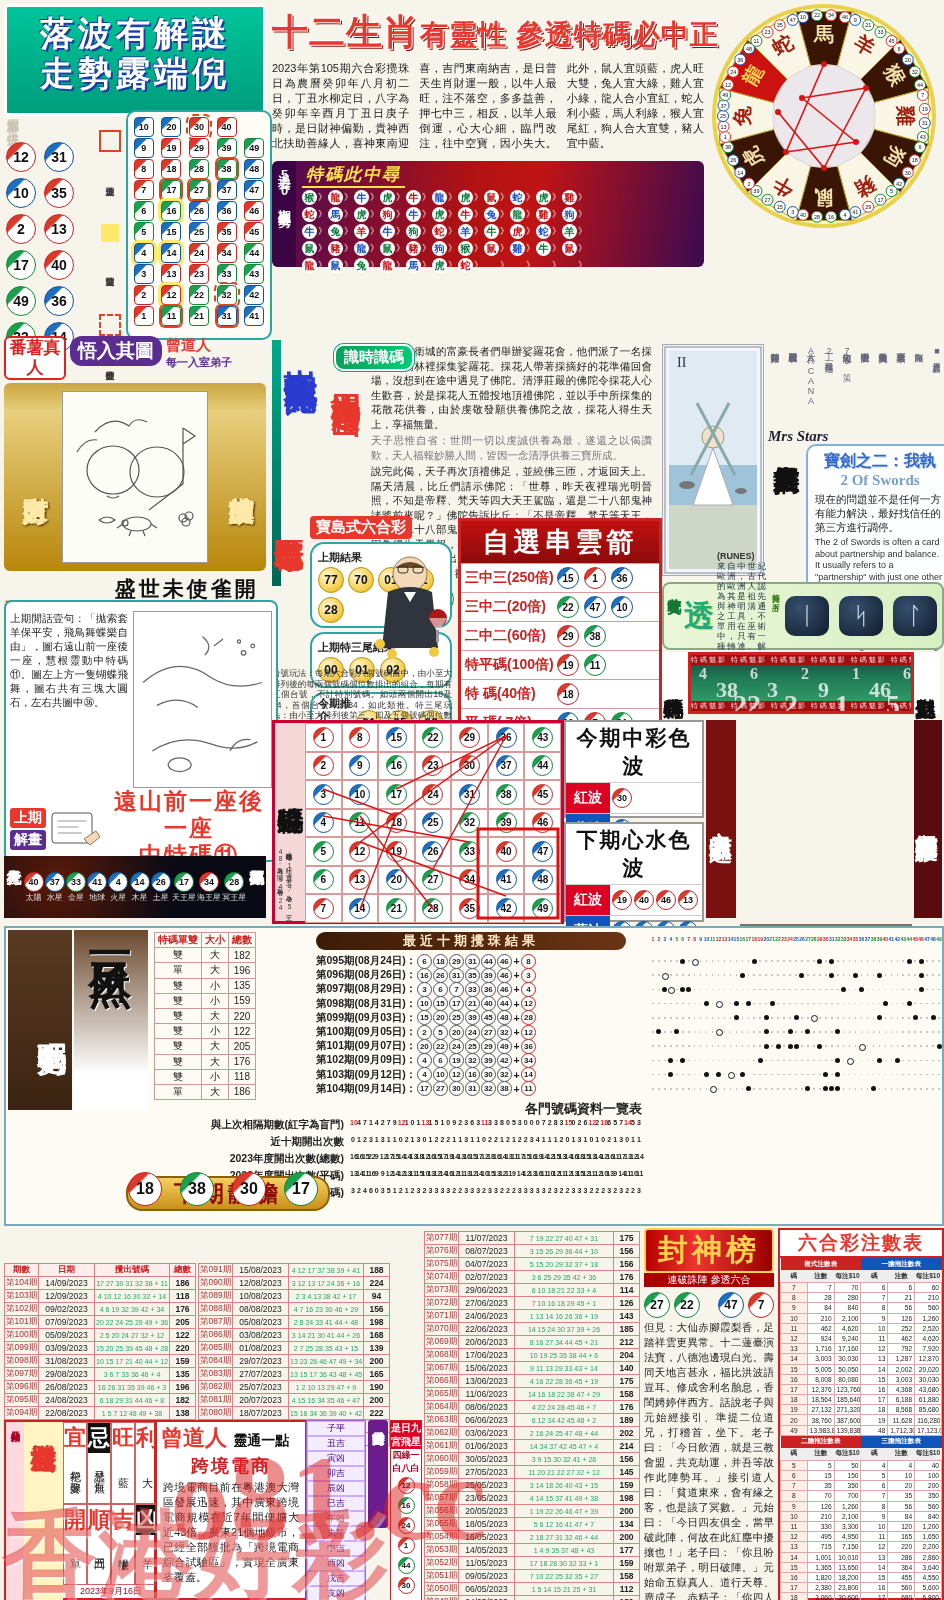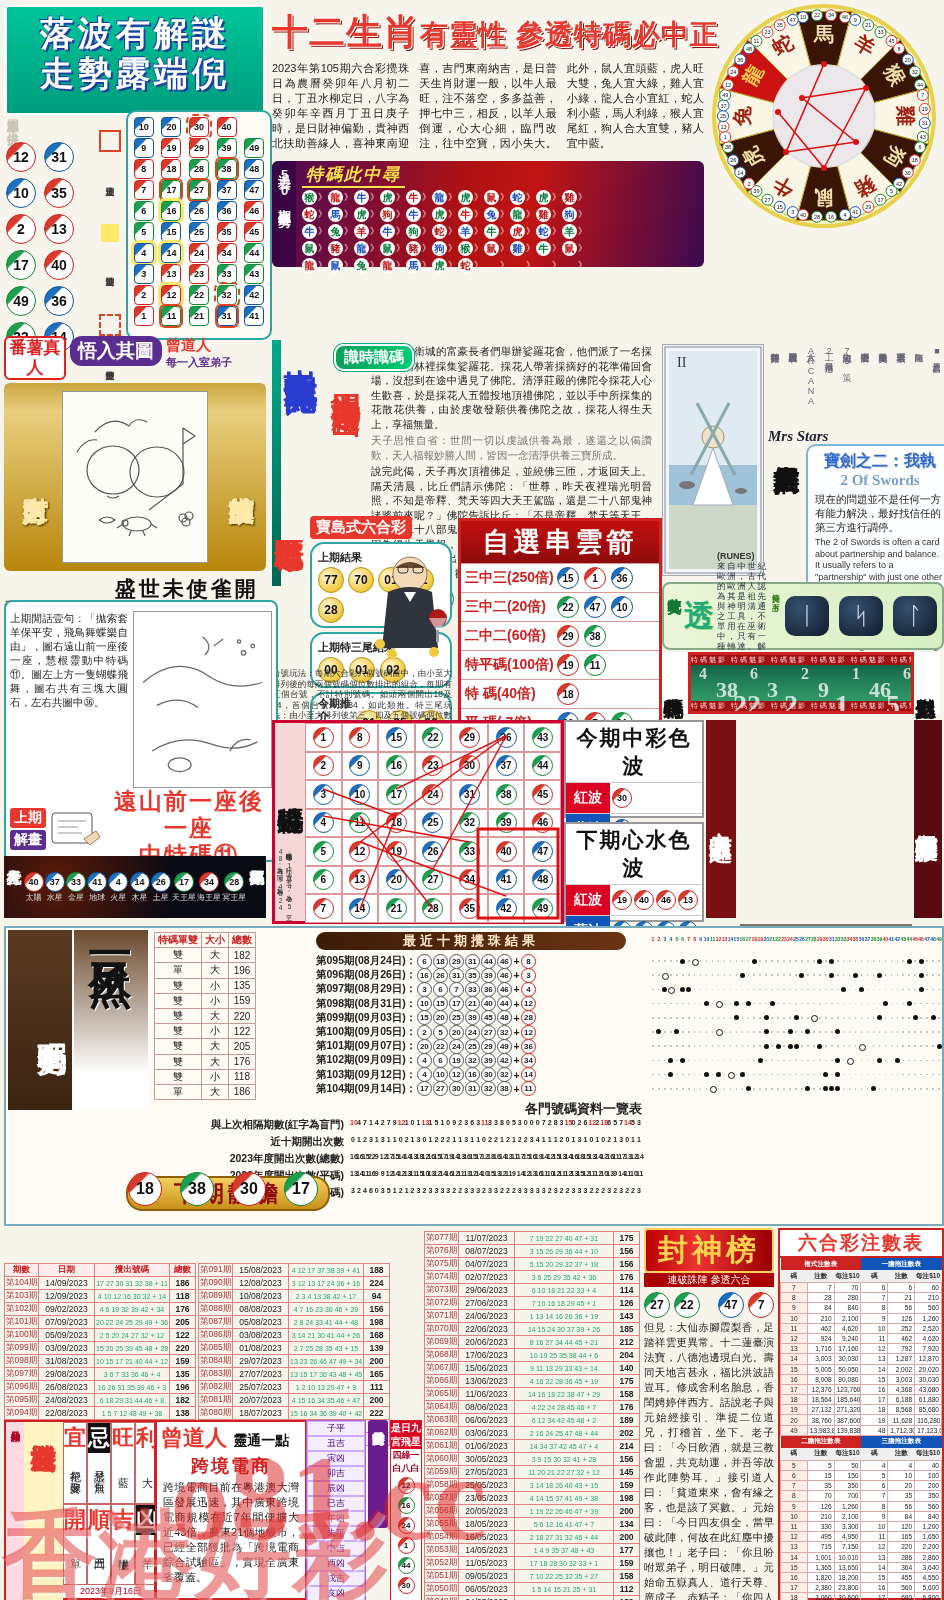--- a/index.html
+++ b/index.html
@@ -2357,21 +2357,21 @@
           <tr>
             <td class="per">第083期</td>
             <td>27/07/2023</td>
             <td class="num">13 15 17 36 43 48 + 45</td>
             <td class="tot">165</td>
           </tr>
           <tr>
             <td class="per">第082期</td>
             <td>25/07/2023</td>
             <td class="num">1 2 10 13 29 47 + 9</td>
-            <td class="tot">111</td>
+            <td class="tot">190</td>
           </tr>
           <tr>
             <td class="per">第081期</td>
             <td>20/07/2023</td>
             <td class="num">4 15 16 34 35 46 + 47</td>
             <td class="tot">200</td>
           </tr>
           <tr>
             <td class="per">第080期</td>
             <td>18/07/2023</td>

